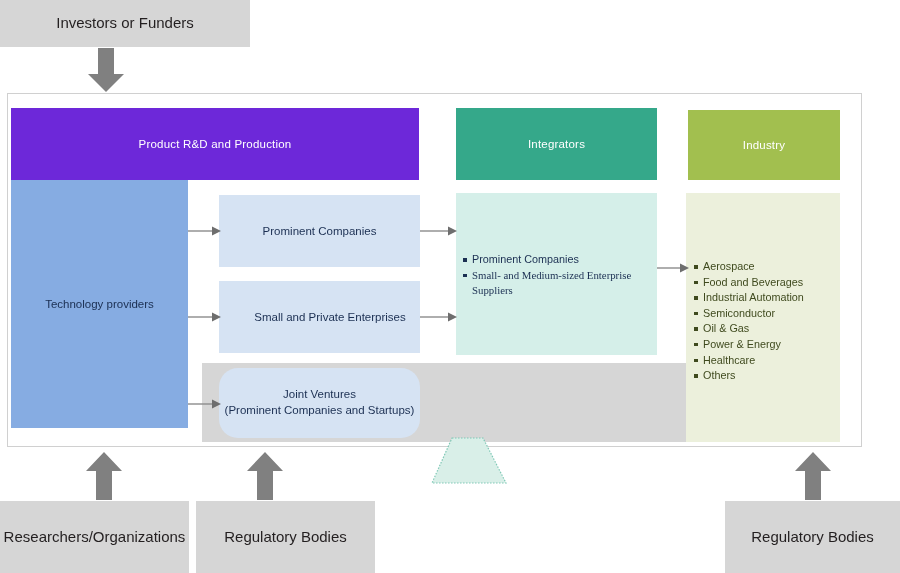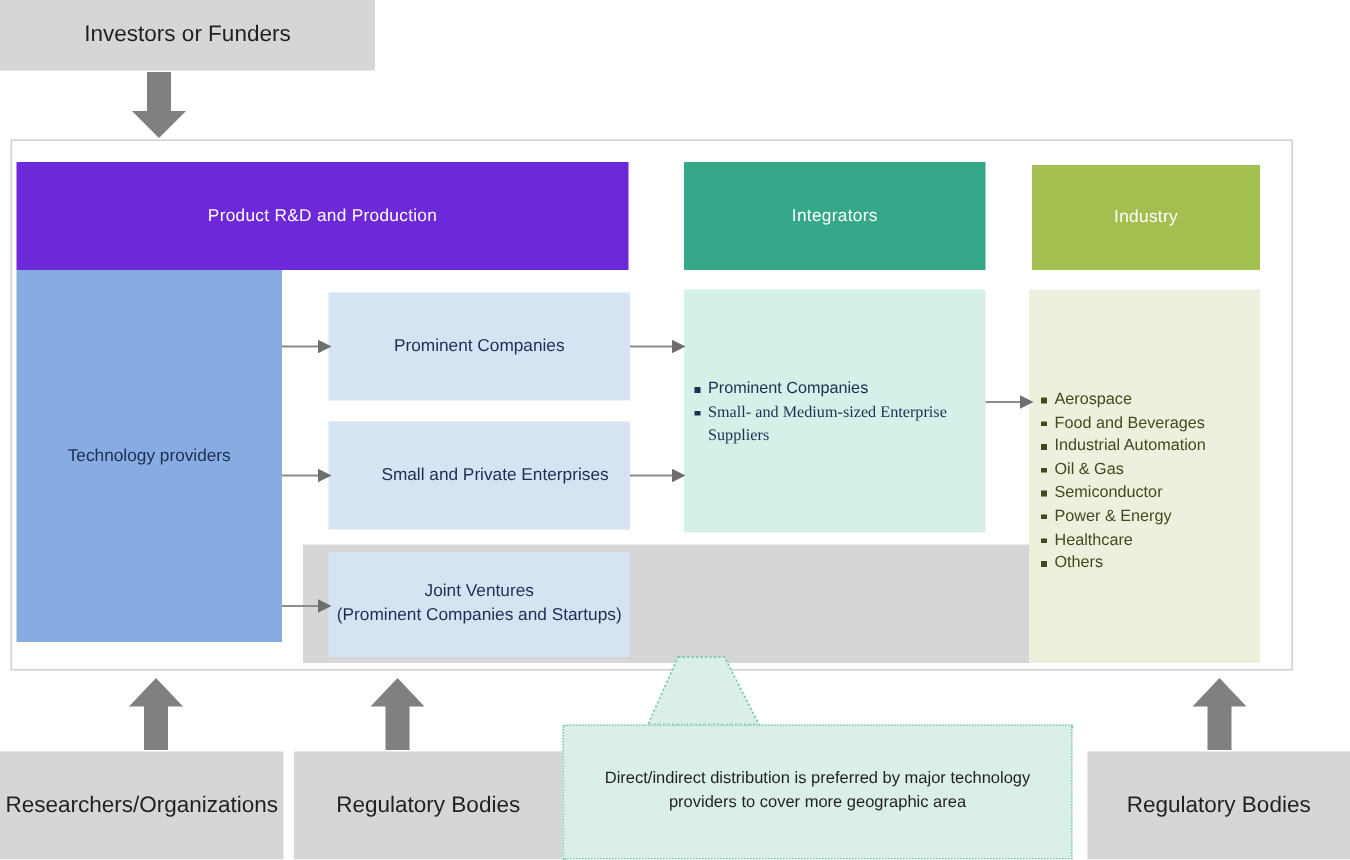--- a/index.html
+++ b/index.html
@@ -138,43 +138,43 @@
   </div>
 
   <div class="box panel-ltblue" style="left:219px; top:195px; width:201px; height:72px;">
     <span>Prominent Companies</span>
   </div>
 
   <div class="box panel-ltblue" style="left:219px; top:281px; width:201px; height:72px;padding-left:21px;">
     <span>Small and Private Enterprises</span>
   </div>
 
-  <div class="box panel-ltblue" style="left:219px; top:368px; width:201px; height:70px; flex-direction:column; line-height:1.35;">
+  <div class="box panel-ltblue" style="left:219px; top:368px; width:201px; height:70px; flex-direction:column; line-height:1.35;border-radius:19px;">
     <span>Joint Ventures</span>
     <span>(Prominent Companies and Startups)</span>
   </div>
 
   <div class="panel-ltteal abs" style="left:456px; top:193px; width:201px; height:162px;"></div>
 
   <div class="bullets" style="left:463px; top:252px; width:190px;">
     <ul>
       <li>Prominent Companies</li>
       <li class="wrap">Small- and Medium-sized Enterprise Suppliers</li>
     </ul>
   </div>
 
   <div class="panel-ltgreen abs" style="left:686px; top:193px; width:154px; height:249px;"></div>
 
   <div class="bullets green-text" style="left:694px; top:259px; width:148px;">
     <ul>
       <li>Aerospace</li>
       <li>Food and Beverages</li>
       <li>Industrial Automation</li>
+      <li>Semiconductor</li>
       <li>Oil &amp; Gas</li>
-      <li>Semiconductor</li>
       <li>Power &amp; Energy</li>
       <li>Healthcare</li>
       <li>Others</li>
     </ul>
   </div>
 
   <svg class="abs" style="left:188px; top:222px; width:33px; height:18px;" viewBox="0 0 33 18">
     <line x1="0" y1="9" x2="24" y2="9" stroke="#8c8c8c" stroke-width="1.4"></line>
     <polygon points="24,4.5 33,9 24,13.5" fill="#6e6e6e"></polygon>
   </svg>
@@ -225,20 +225,14 @@
   </div>
 
   <div class="box gray-box" style="left:725px; top:501px; width:175px; height:72px;">
     <span>Regulatory Bodies</span>
   </div>
 
   <svg id="callout-tail" viewBox="0 0 90 47">
     <polygon points="22,1 53,1 76,46 2,46" fill="#d9efe8" stroke="#7fc8b6" stroke-width="1.2" stroke-dasharray="1.5 1.5"></polygon>
   </svg>
 
-  <div id="callout">
-    <span>
-      <span>Direct/indirect distribution is preferred by major technology providers</span>
-      <span>to cover more geographic area</span>
-    </span>
-  </div>
 
 </div>
 
 </body></html>

